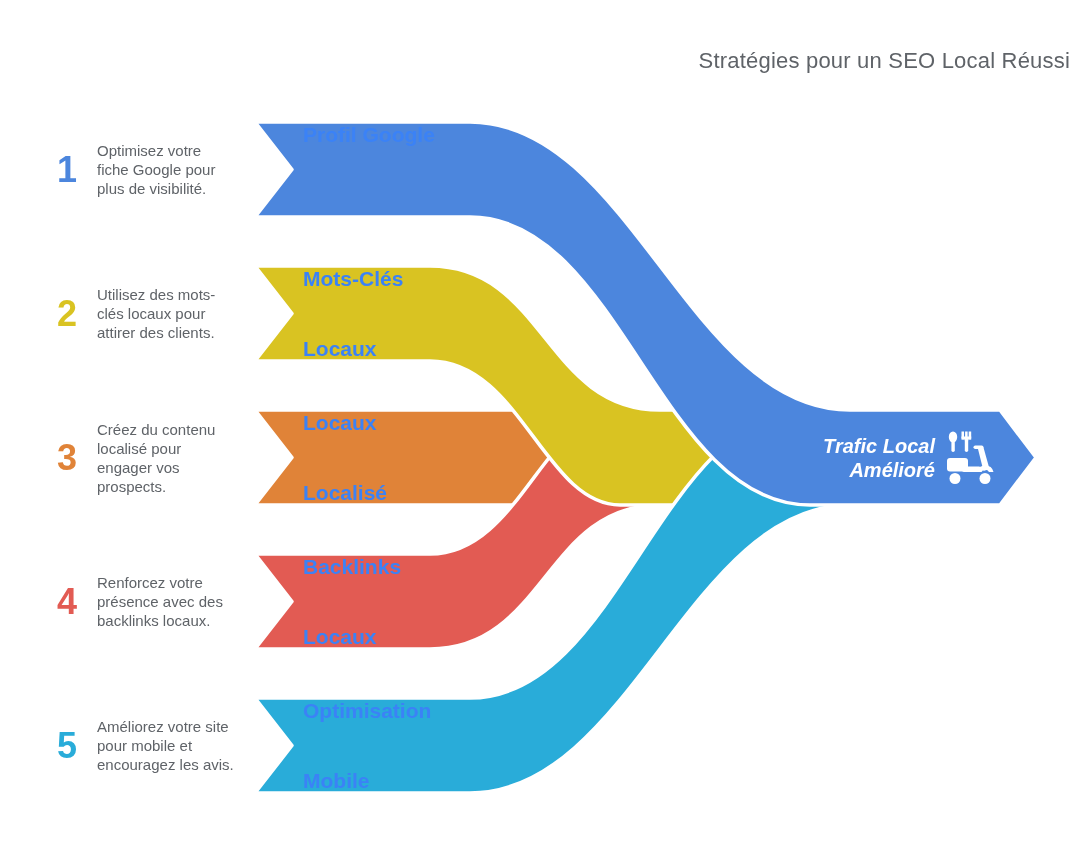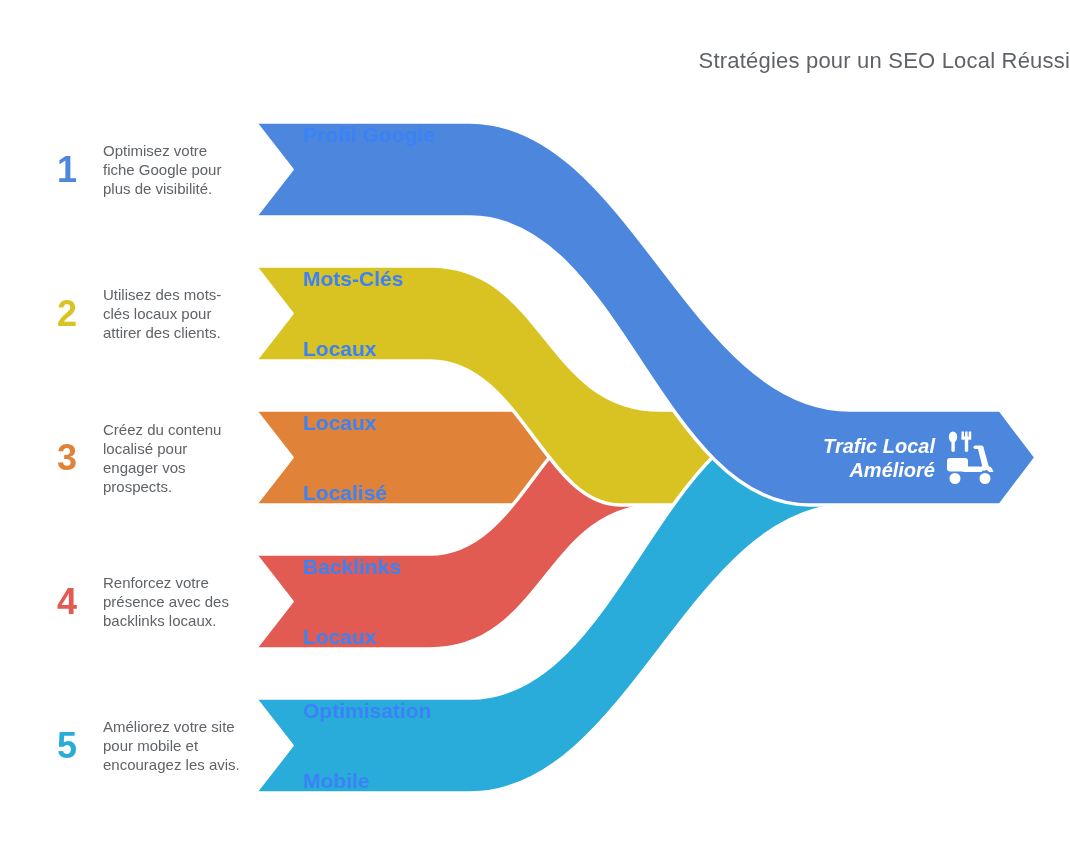--- a/index.html
+++ b/index.html
@@ -27,21 +27,21 @@
   .step-num {
     position: absolute;
     left: 46px; top: 0; width: 42px; height: 95px;
     display: flex; align-items: center; justify-content: center;
     font-size: 36px; font-weight: bold;
   }
   .step-desc {
     position: absolute;
     left: 97px; top: 0; width: 140px; height: 95px;
     display: flex; flex-direction: column; justify-content: center;
-    font-size: 15px; line-height: 19px; color: #5f6368; margin-left: 6px;
+    font-size: 15px; line-height: 19px; color: #5f6368;
   }
   .band-label {
     position: absolute;
     left: 303px; width: 200px; height: 95px;
     display: flex; flex-direction: column; justify-content: space-between;
     color: #3b82f6; font-size: 21px; font-weight: bold; line-height: 25px;
     pointer-events: none;
   }
   .result-label {
     position: absolute;

